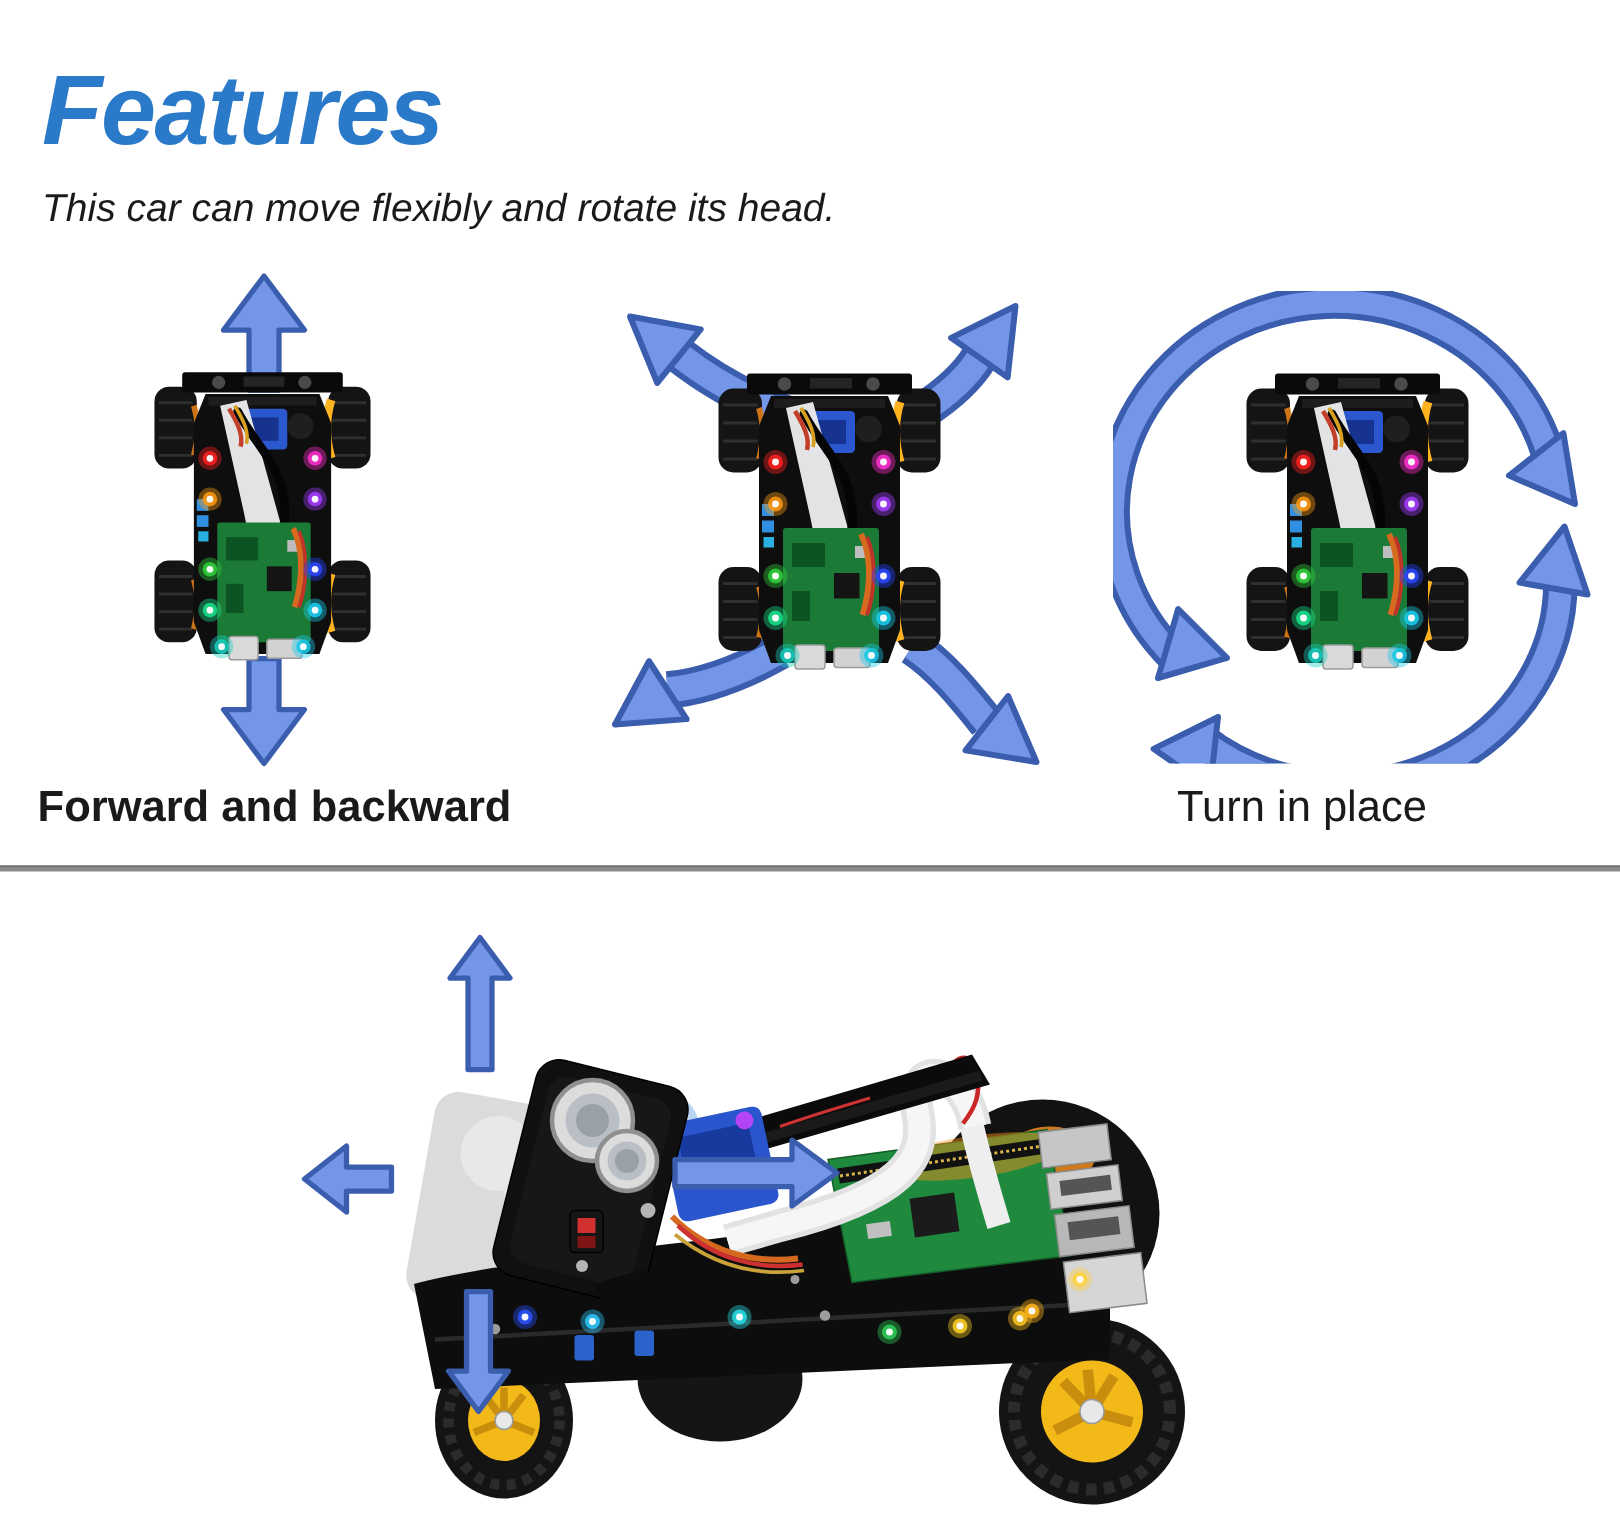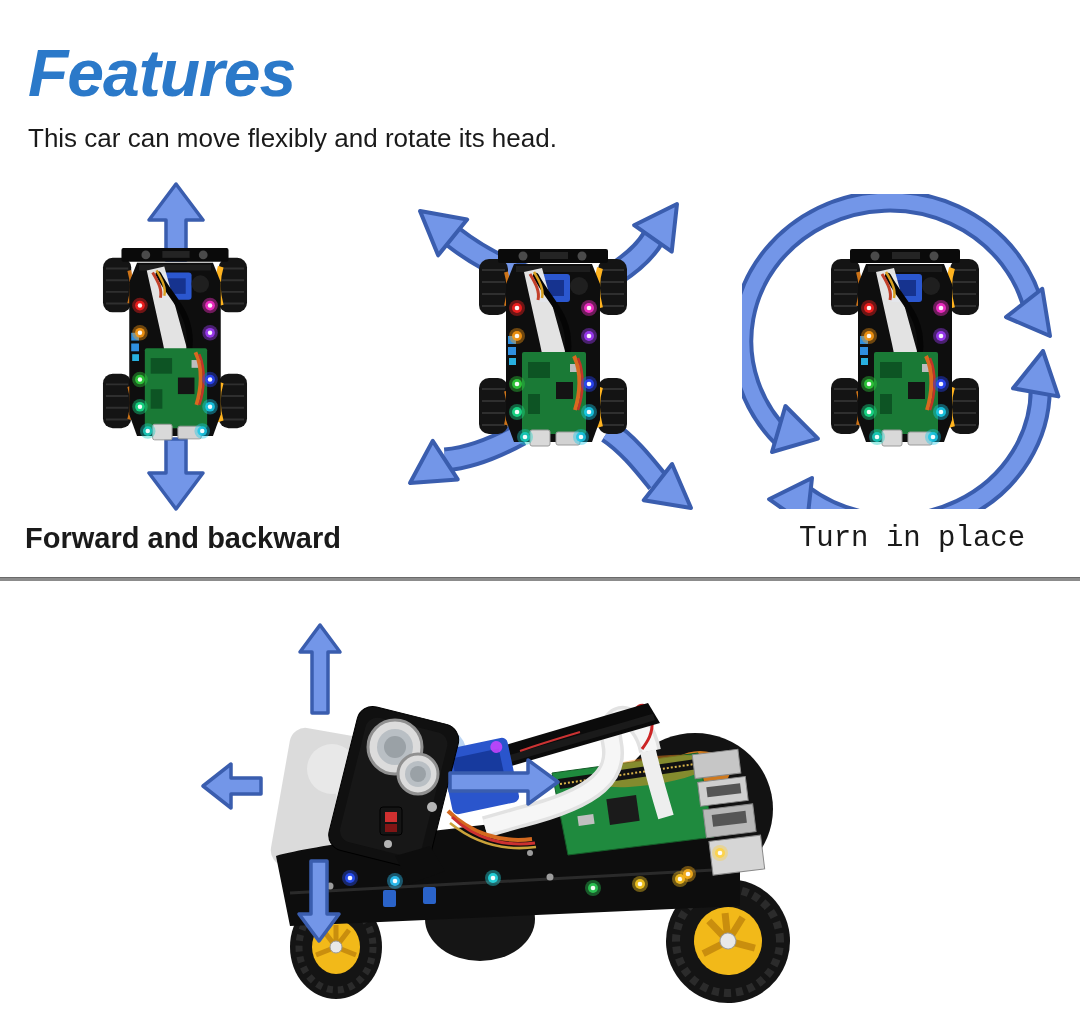--- a/index.html
+++ b/index.html
@@ -1,25 +1,25 @@
 <!DOCTYPE html>
 <html style="--title: #2b79c9; --text: #1a1a1a; --arrow-fill: #7396e8; --arrow-outline: #3a5dae; --divider: #8c8c8c;"><head>
 <meta charset="utf-8">
 <style>
   html,body{margin:0;padding:0;background:#fff;}
   .page{position:relative;width:1080px;height:1019px;background:#fff;overflow:hidden;
         font-family:"Liberation Sans",sans-serif;color:var(--text,#1a1a1a);margin-top:46px;}
   .title{position:absolute;left:28px;top:-6px;margin:0;font-size:66px;line-height:1;
          font-weight:700;font-style:italic;color:var(--title,#2b79c9);letter-spacing:-1px;}
-  .subtitle{position:absolute;left:28px;top:78px;margin:0;font-size:26px;line-height:1.1;color:var(--text,#1a1a1a);}
+  .subtitle{position:absolute;left:28px;top:78px;margin:0;font-size:26px;line-height:1.1;color:var(--text,#1a1a1a);font-style:italic;}
   .fig{position:absolute;}
   .caption{position:absolute;margin:0;font-size:29px;line-height:1.1;text-align:center;color:var(--text,#1a1a1a);}
   .caption-1{left:23px;top:477px;width:320px;font-weight:bold;}
   .caption-2{left:407px;top:477px;width:320px;}
-  .caption-3{left:752px;top:477px;width:320px;font-family:Liberation Mono, monospace;}
+  .caption-3{left:708px;top:477px;width:320px;}
   .caption-4{left:291px;top:974px;width:500px;font-size:30px;}
   .divider{position:absolute;left:0;top:531px;width:1080px;height:3px;
            background:var(--divider,#8c8c8c);border-top:1px solid #6a6a6a;}
   .arrow-solid{fill:var(--arrow-fill,#7396e8);stroke:var(--arrow-outline,#3a5dae);stroke-width:3.5;stroke-linejoin:round;}
   .shaft-dark{fill:none;stroke:var(--arrow-outline,#3a5dae);stroke-linecap:butt;}
   .shaft-lite{fill:none;stroke:var(--arrow-fill,#7396e8);stroke-linecap:butt;}
   .ah{fill:var(--arrow-fill,#7396e8);stroke:var(--arrow-outline,#3a5dae);stroke-width:4;stroke-linejoin:round;}
   .defs-holder{position:absolute;width:0;height:0;overflow:hidden;}
 </style>
 </head>

